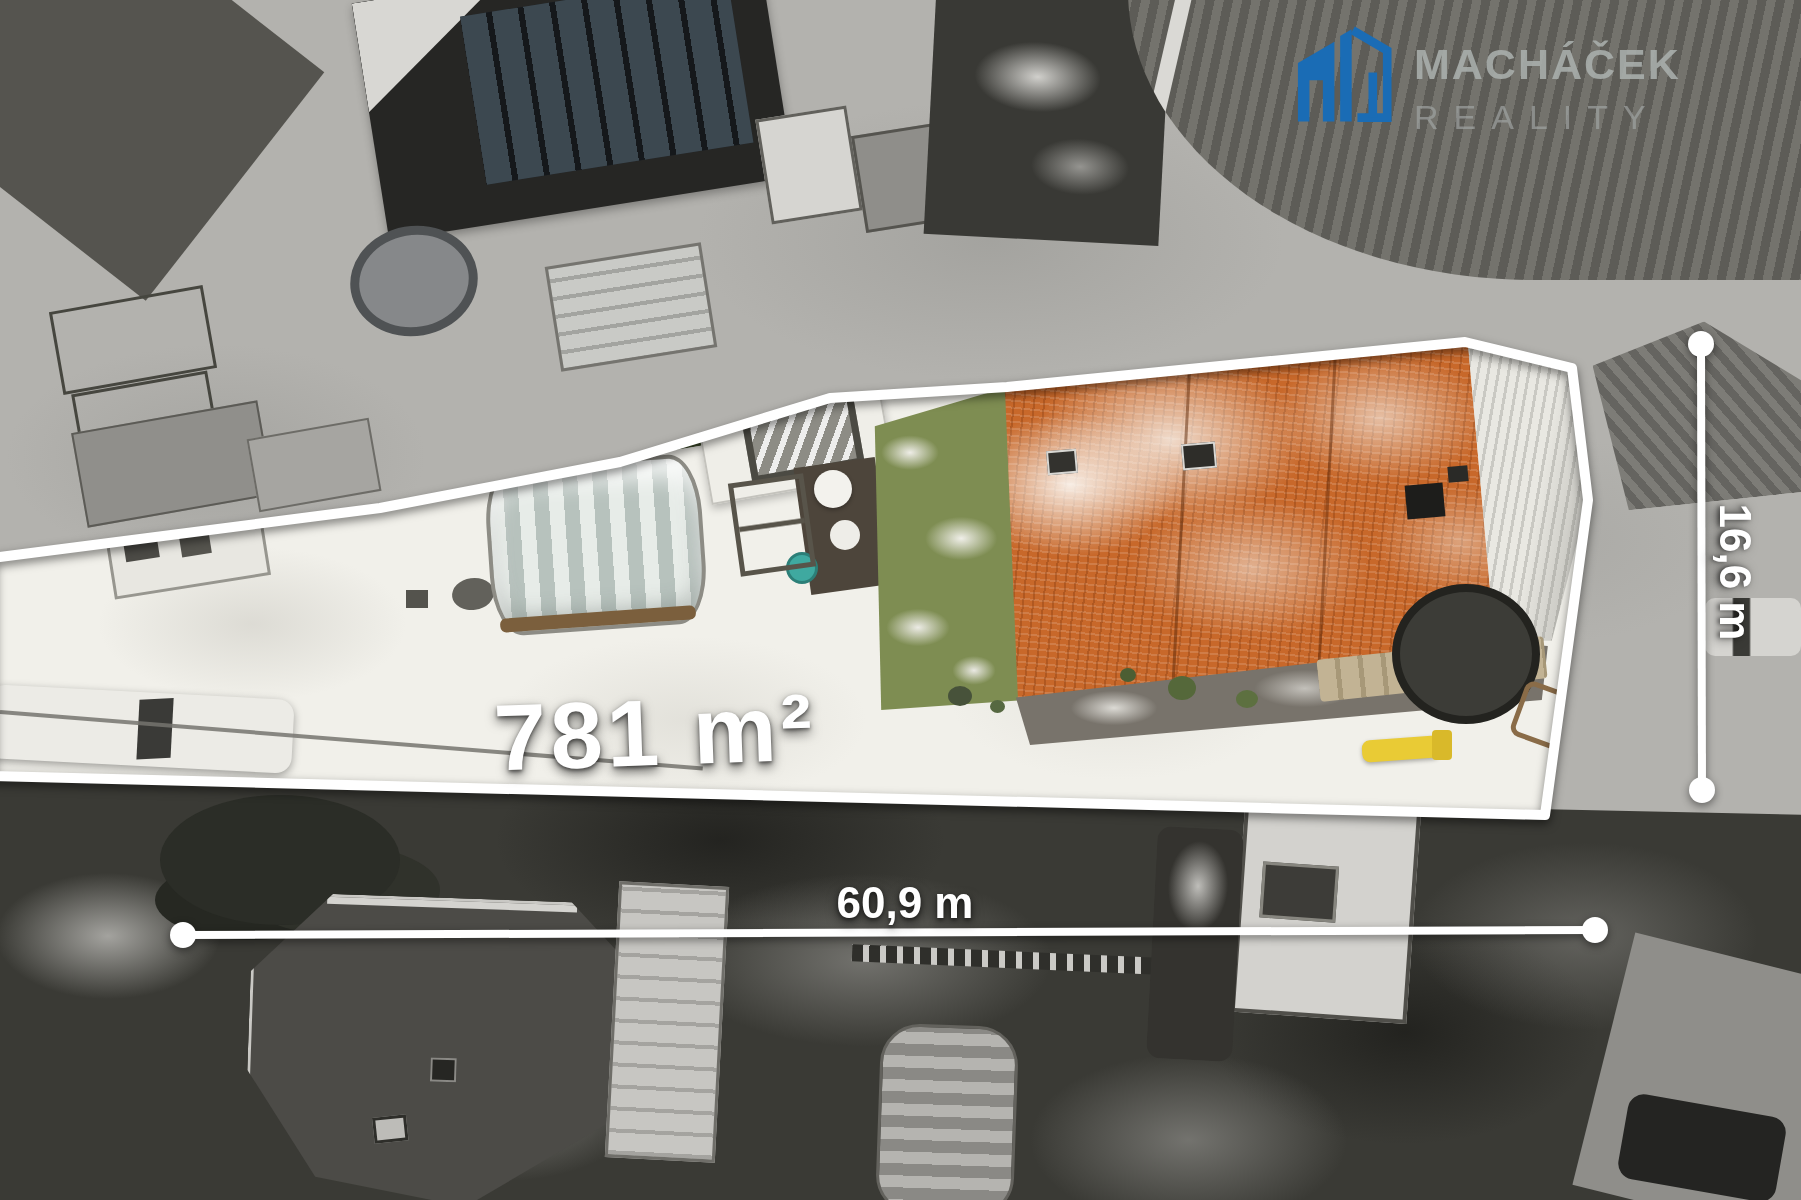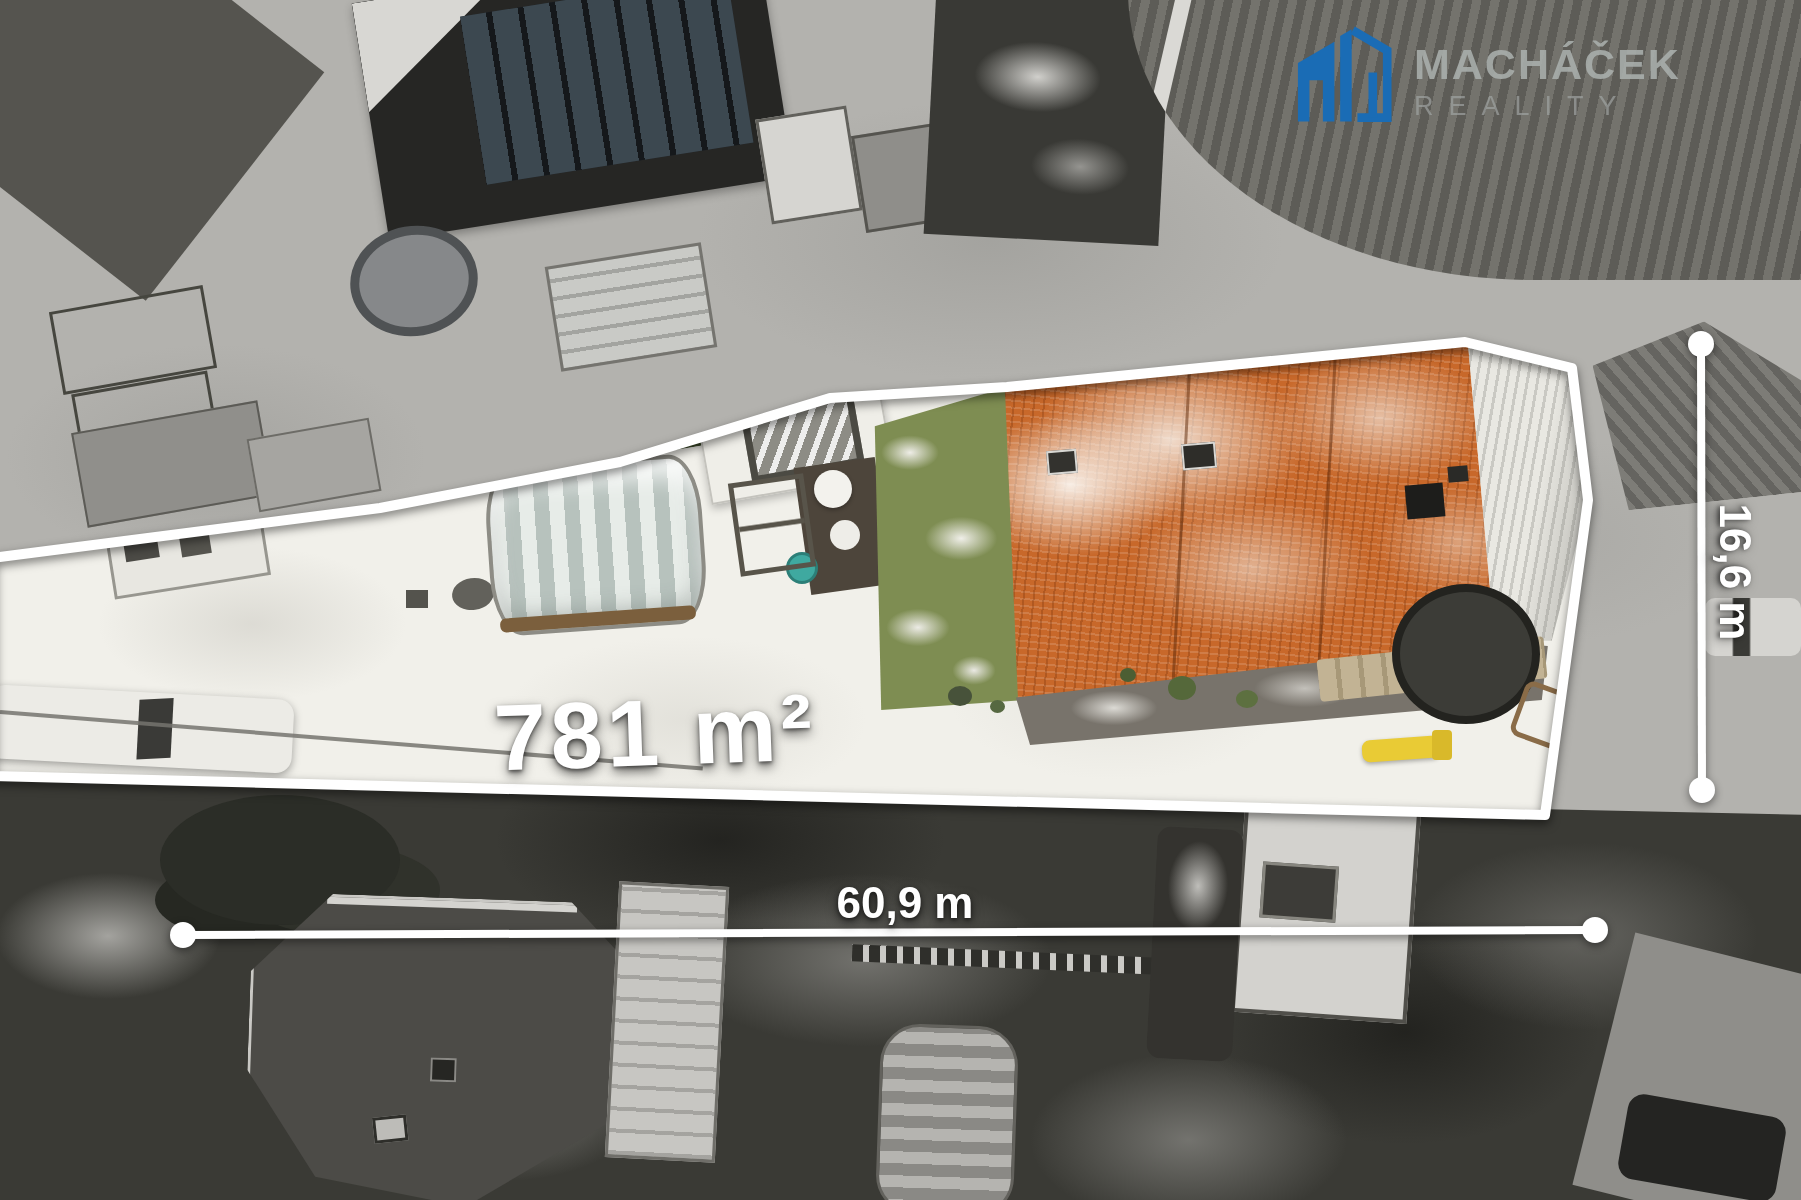--- a/index.html
+++ b/index.html
@@ -34,21 +34,21 @@
   .overlay-svg{position:absolute;inset:0;pointer-events:none;}
   .label{position:absolute;color:#fff;font-weight:bold;white-space:nowrap;
          text-shadow:0 5px 12px rgba(0,0,0,.6),0 2px 4px rgba(0,0,0,.5);}
   .area-label{font-size:94px;letter-spacing:4px;transform:translate(-50%,-50%) rotate(-2deg);}
   .dim-label{font-size:44px;transform:translate(-50%,-50%);}
   .dim-label-v{font-size:44px;transform:translate(-50%,-50%) rotate(90deg);}
   
   .logo{position:absolute;left:1296px;top:22px;display:flex;align-items:flex-start;}
   .logo-text{margin-left:22px;padding-top:18px;}
   .brand{font-size:43px;font-weight:bold;letter-spacing:2px;color:rgba(170,175,173,.88);}
-  .brand-sub{font-size:27px;letter-spacing:15px;color:rgba(160,165,163,.68);margin-top:2px;}
+  .brand-sub{font-size:34px;letter-spacing:15px;color:rgba(160,165,163,.68);margin-top:9px;}
 </style>
 </head>
 <body>
 
 <div class="stage">
 
   <div class="base">
 
     <div class="abs" style="left:-60px;top:-60px;width:330px;height:290px;background:#55544f;transform:rotate(38deg);
                 background-image:linear-gradient(115deg,#8c8b87 0 18%,transparent 18%);"></div>

